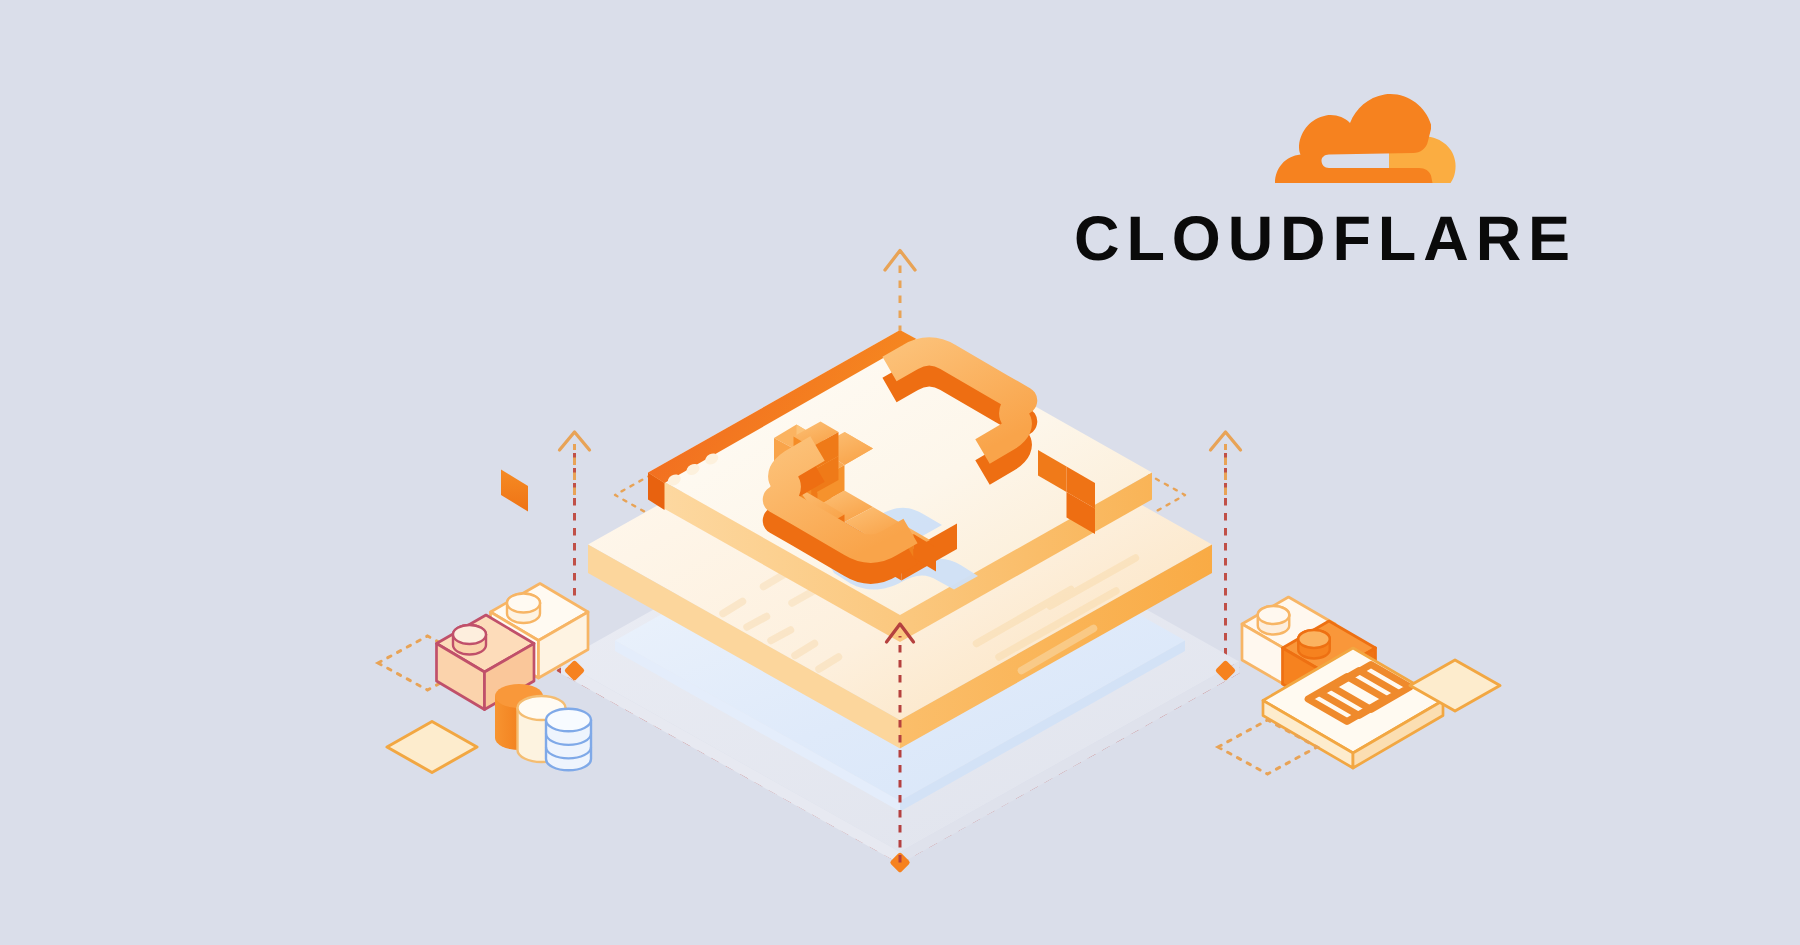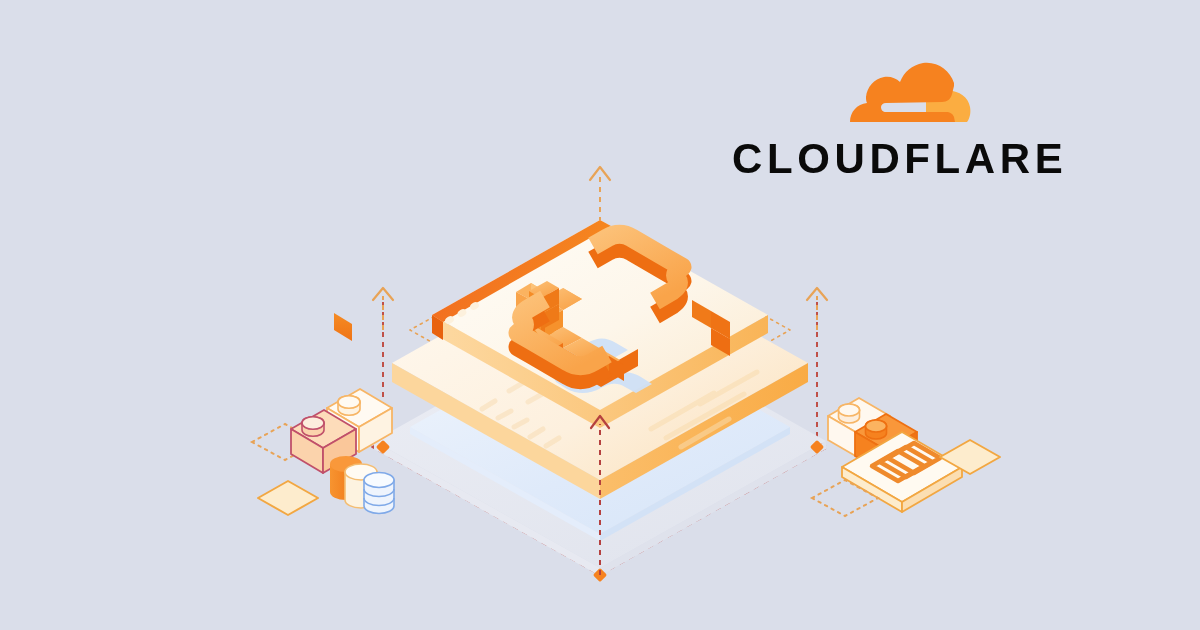--- a/index.html
+++ b/index.html
@@ -39,21 +39,21 @@
   }
   #logo-mark {
     position: absolute;
     left: 134px;
     top: 0px;
     width: 130px;
     height: 74px;
   }
   #logo-wordmark {
     position: absolute;
-    left: 16px;
+    left: 0px;
     top: 78px;
     width: 268px;
     height: 38px;
   }
   #logo-wordmark-text {
     display: block;
     font-family: "Liberation Sans", sans-serif;
     font-weight: bold;
     font-size: 42px;
     line-height: 38px;

